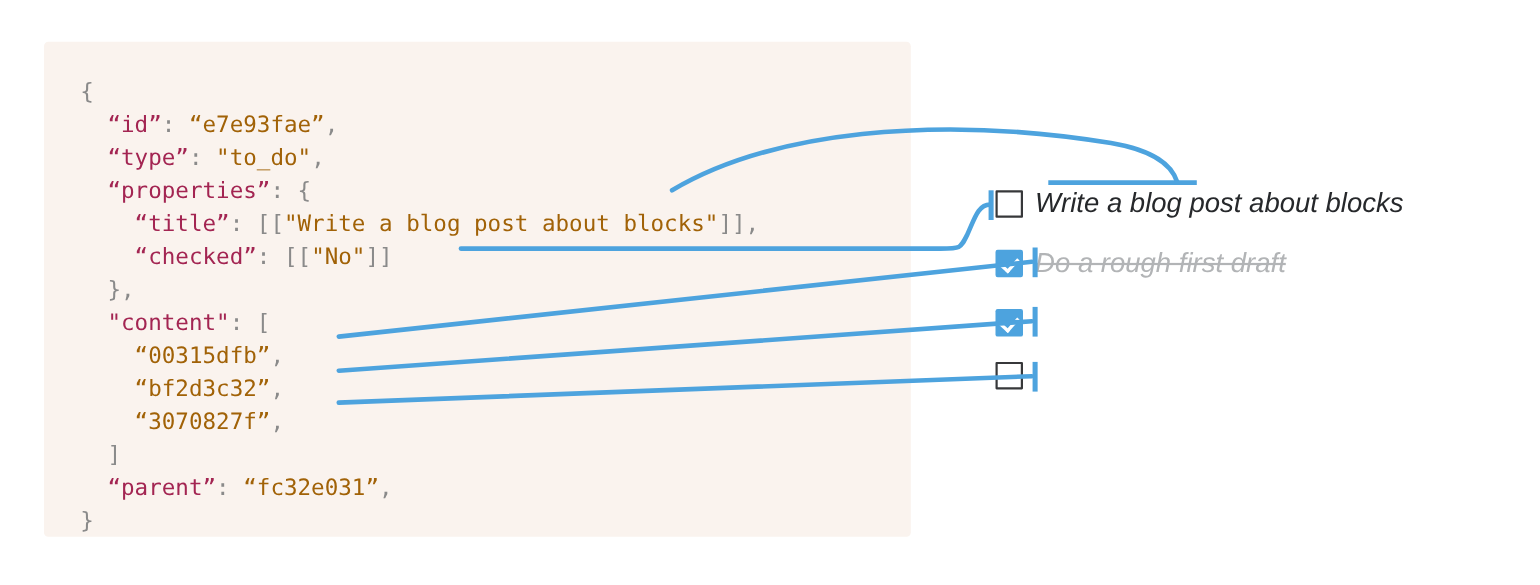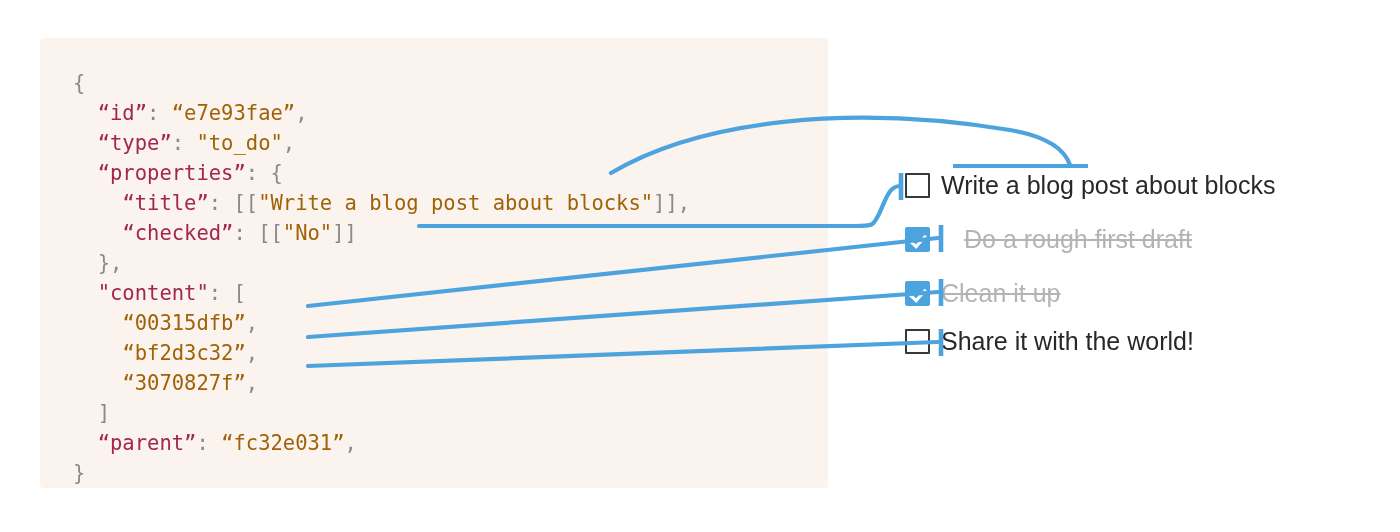--- a/index.html
+++ b/index.html
@@ -49,23 +49,24 @@
     left: 905px;
     top: 168px;
     width: 470px;
   }
   .todo-row {
     position: absolute;
     left: 0;
     display: flex;
     align-items: center;
     height: 34px;
+    font-style: italic;
   }
   .todo-row.r0 { top: 0px; }
-  .todo-row.r1 { top: 54px; gap: 23px; }
+  .todo-row.r1 { top: 54px; }
   .todo-row.r2 { top: 108px; }
   .todo-row.r3 { top: 156px; }
 
   .cb {
     width: 25px;
     height: 25px;
     box-sizing: border-box;
     flex: 0 0 auto;
     position: relative;
   }
@@ -126,25 +127,23 @@
       <div class="todo-row r0">
         <span class="cb unchecked"></span>
         <span class="todo-label">Write a blog post about blocks</span>
       </div>
       <div class="todo-row r1">
         <span class="cb checked"></span>
         <span class="todo-label done">Do a rough first draft</span>
       </div>
       <div class="todo-row r2">
         <span class="cb checked"></span>
-        <span class="todo-label done">Clean it up</span>
       </div>
       <div class="todo-row r3">
         <span class="cb unchecked"></span>
-        <span class="todo-label">Share it with the world!</span>
       </div>
     </div>
 
   <svg class="overlay" width="1400" height="532" viewBox="0 0 1400 532" fill="none" xmlns="http://www.w3.org/2000/svg">
 
     <path d="M 611 173 C 700 120 850 104 1010 130 C 1050 137 1065 150 1070 165" stroke="#4da3de" stroke-width="4.2" fill="none" stroke-linecap="round"></path>
 
     <line x1="953" y1="166" x2="1088" y2="166" stroke="#4da3de" stroke-width="4.2" stroke-linecap="butt"></line>
 
     <path d="M 419 226 L 855 226 C 873 226 873 226 879 214 C 886 199 889 186 900 186" stroke="#4da3de" stroke-width="4.2" fill="none" stroke-linecap="round"></path>

